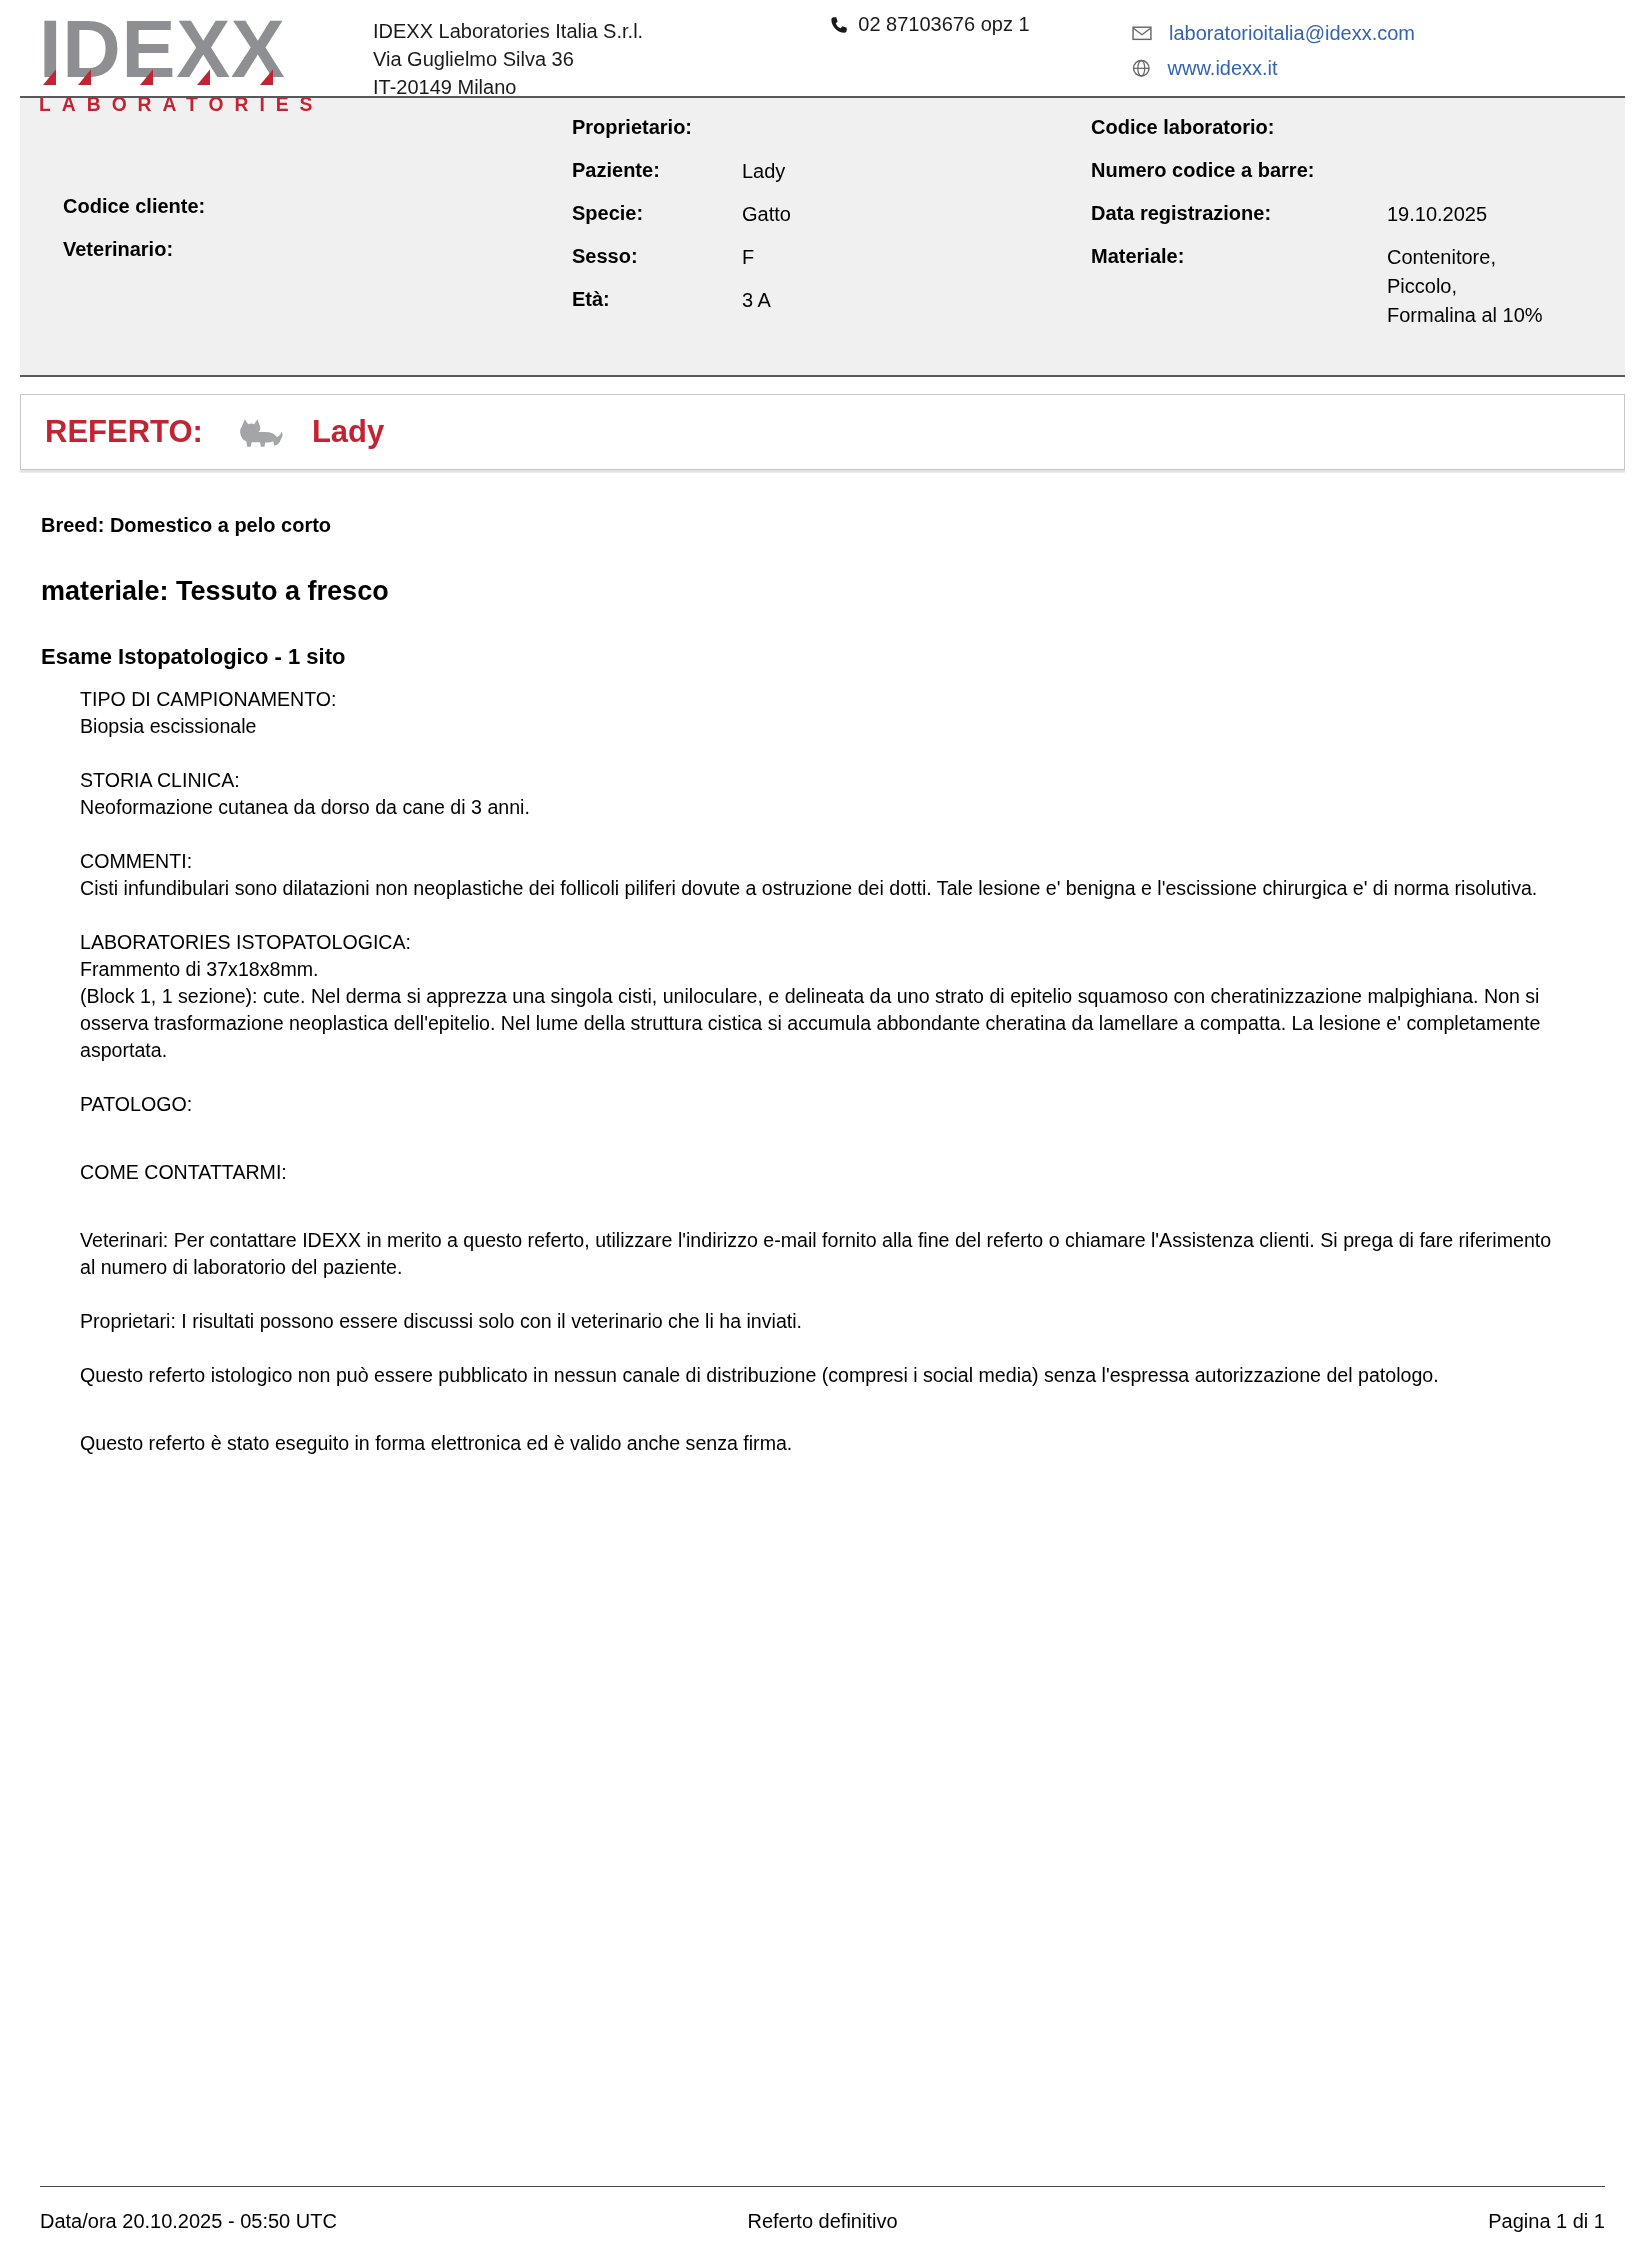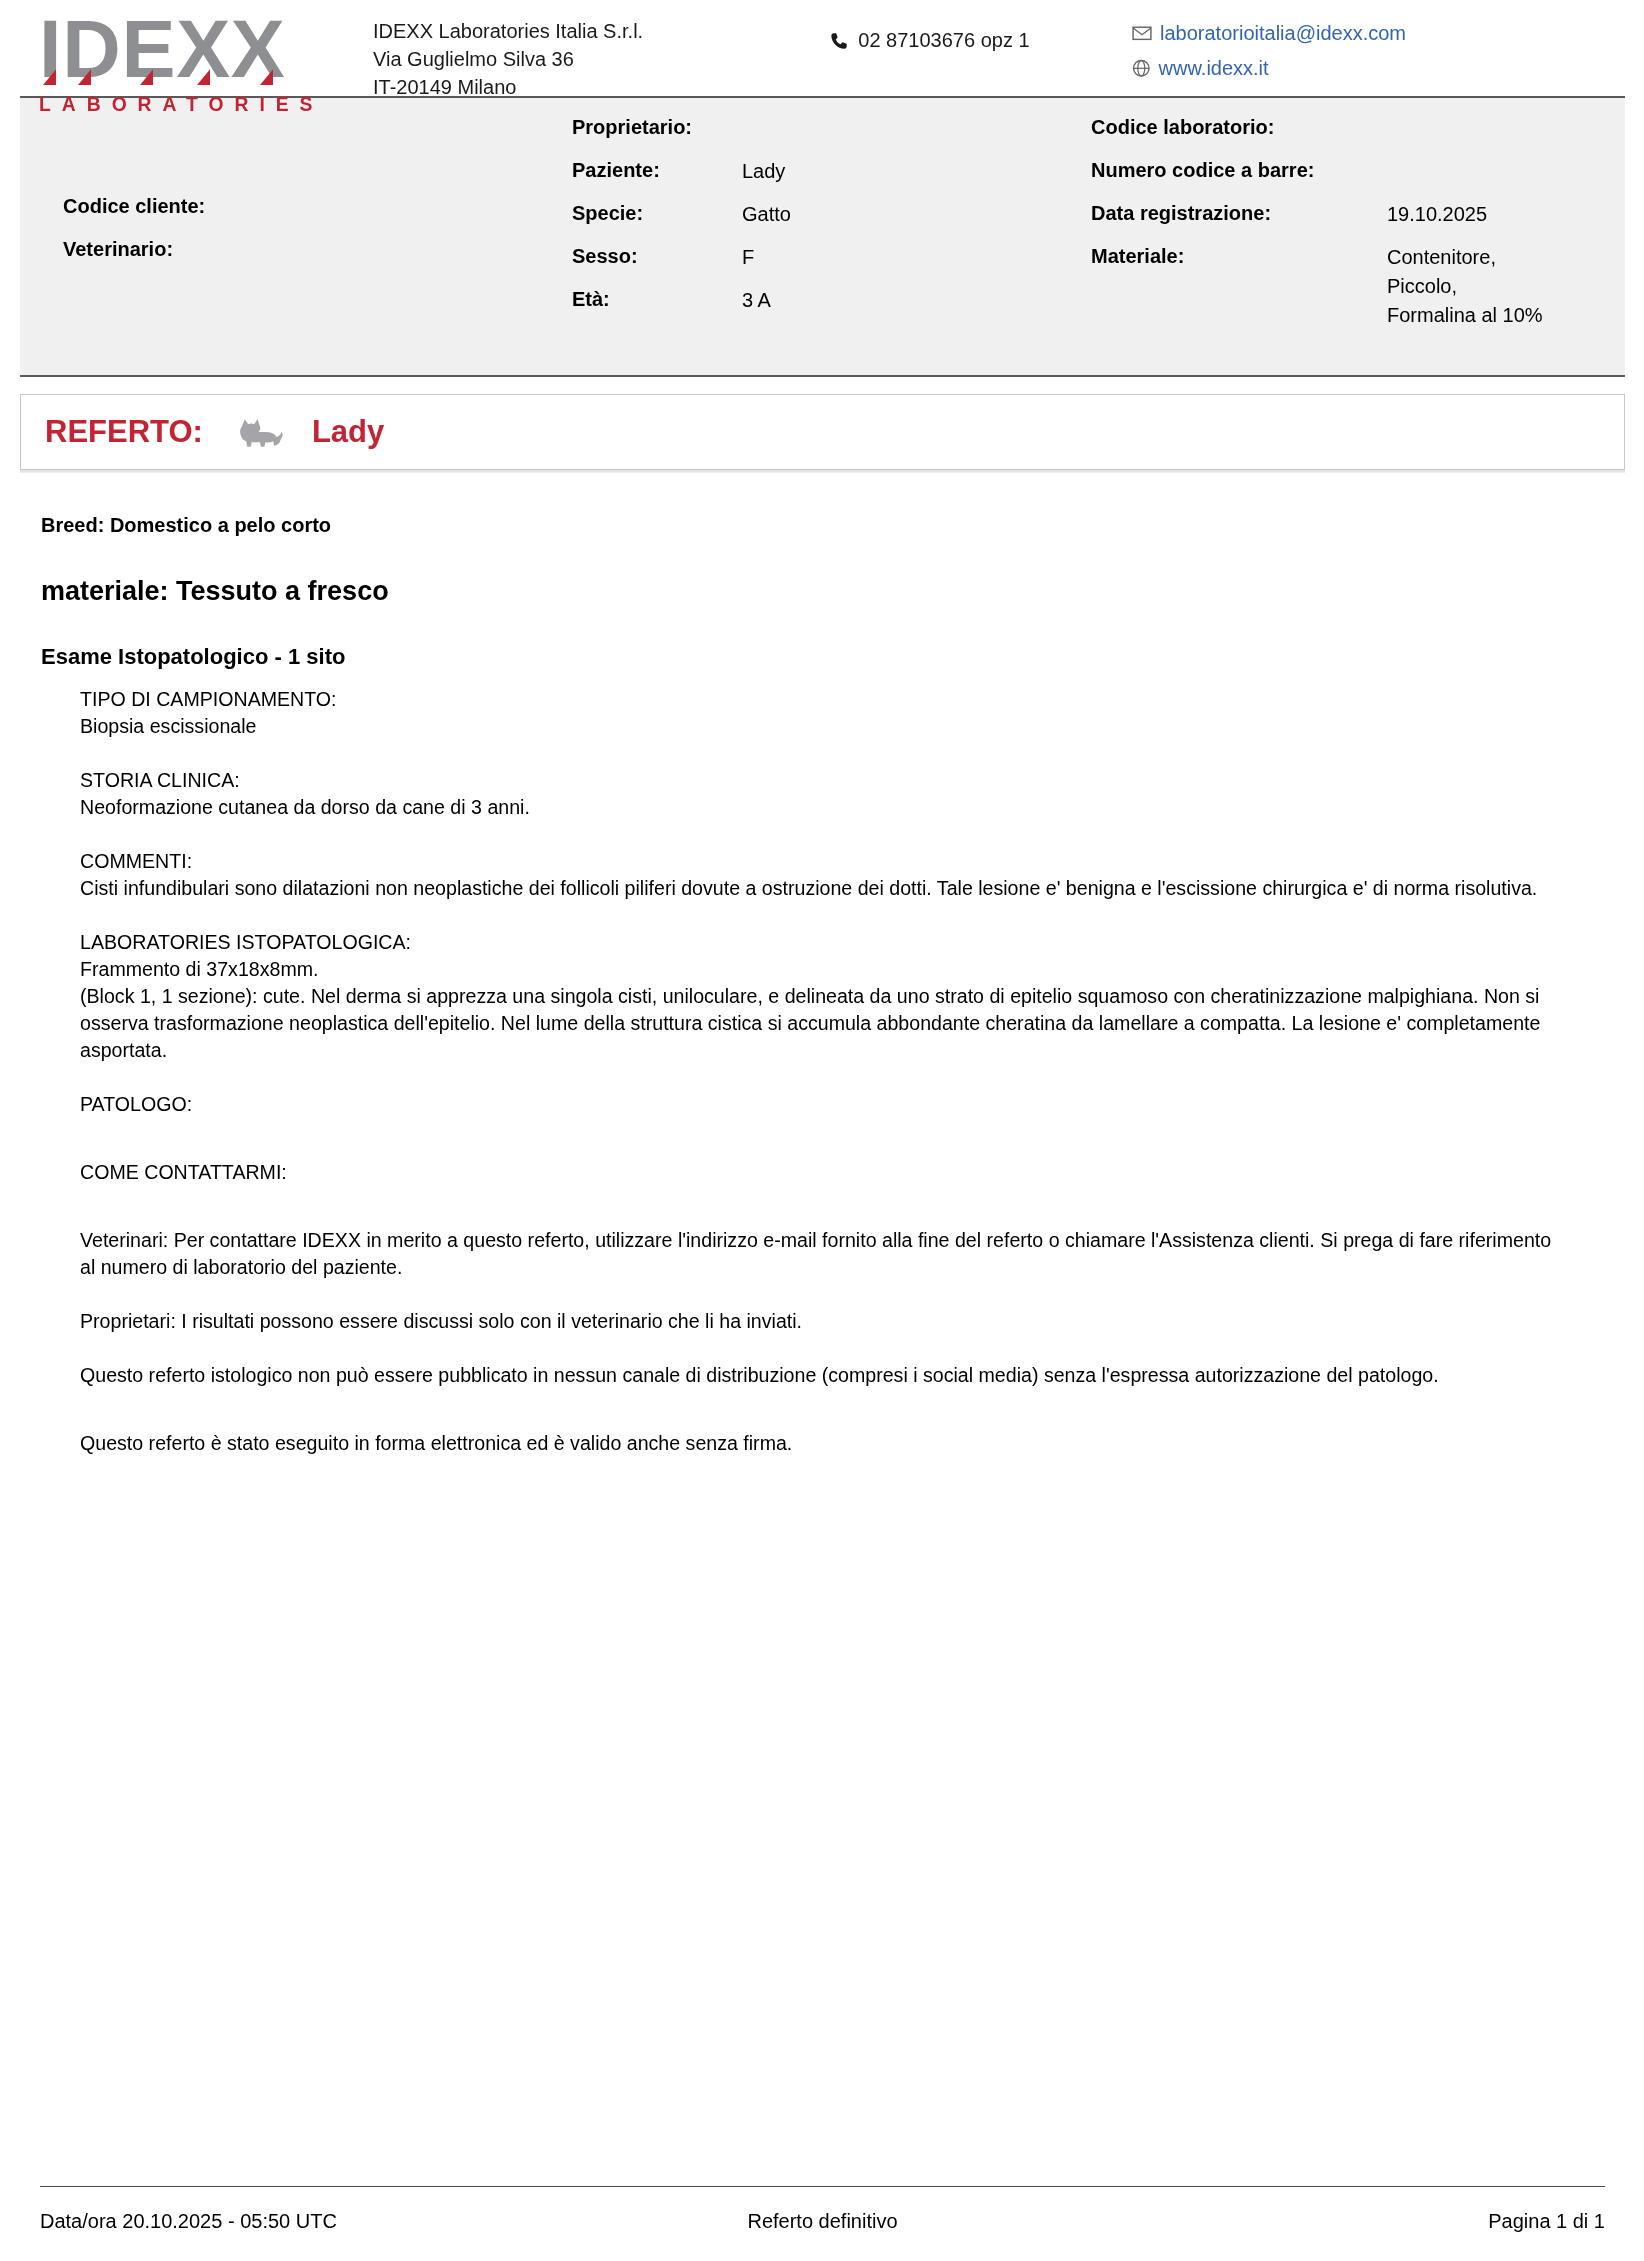--- a/index.html
+++ b/index.html
@@ -34,23 +34,23 @@
     position:absolute;bottom:5.3px;width:13.3px;height:16px;
     background:var(--accent);
     clip-path:polygon(0 100%,100% 100%,100% 0);
   }
   .logo-sub{
     margin-top:4px;
     font-size:19.3px;font-weight:bold;color:var(--accent);
     letter-spacing:11px;white-space:nowrap;
   }
   .company{position:absolute;left:373px;top:17.3px;font-size:20px;line-height:28px;color:#1a1a1a;}
-  .contact-phone{position:absolute;left:829px;top:29px;font-size:20px;color:#1a1a1a;display:flex;align-items:center;gap:9.3px;}
+  .contact-phone{position:absolute;left:829px;top:13px;font-size:20px;color:#1a1a1a;display:flex;align-items:center;gap:9.3px;}
   .contact-links{position:absolute;left:1132px;top:16px;font-size:20px;line-height:35px;}
-  .contact-row{display:flex;align-items:center;gap:8px;}
+  .contact-row{display:flex;align-items:center;gap:17px;}
   .contact-row a{color:var(--link);text-decoration:none;}
   .icn{display:inline-flex;align-items:center;justify-content:center;}
 
   
   .info-box{
     margin:0 20px;
     min-height:281px;
     background:var(--box-bg);
     border-top:2px solid var(--rule-dark);
     border-bottom:2px solid var(--rule-dark);

